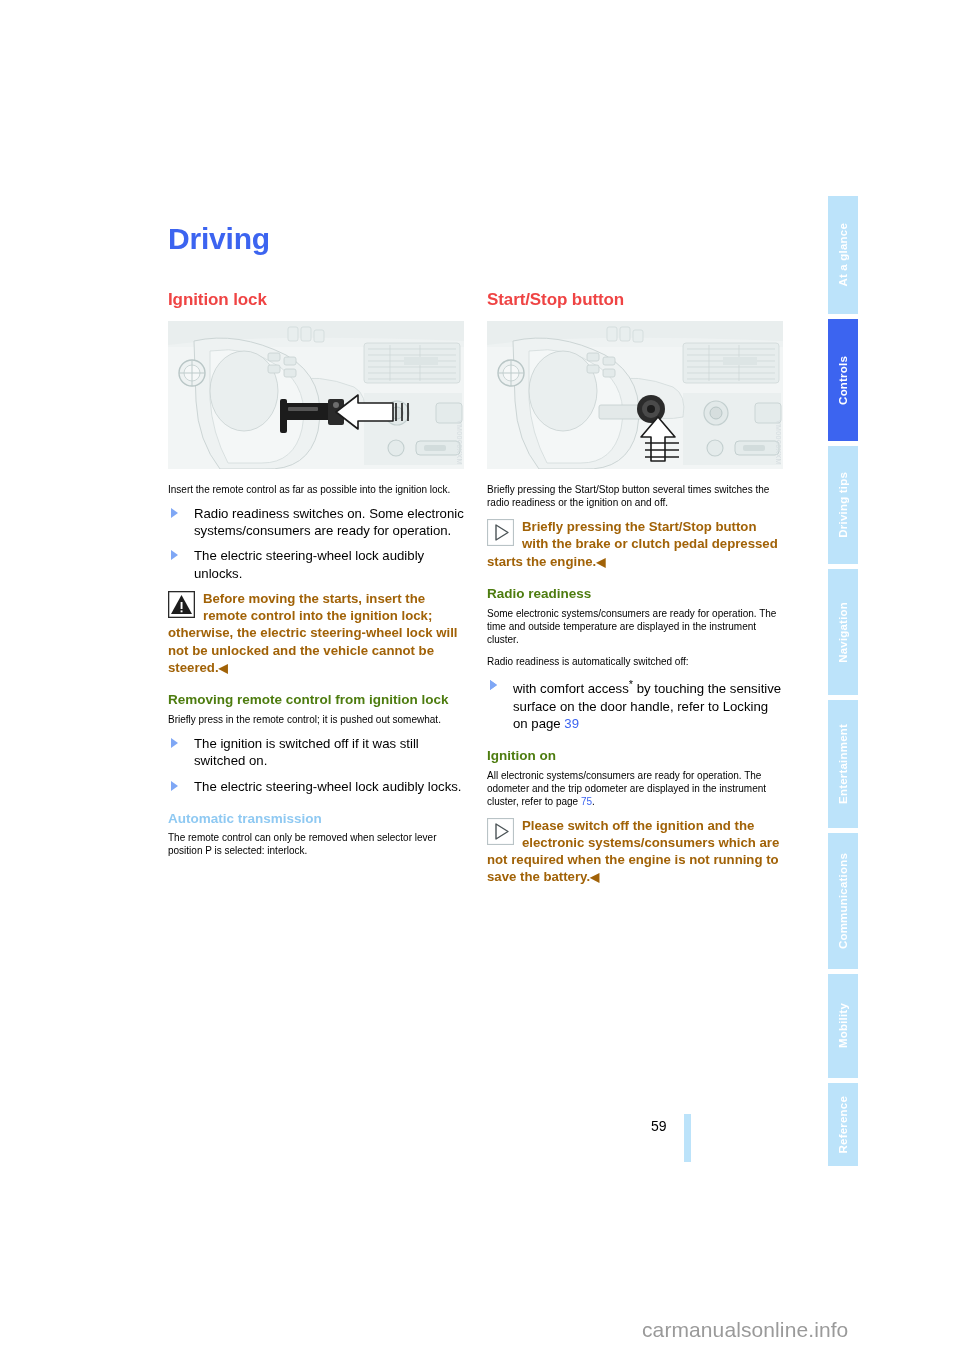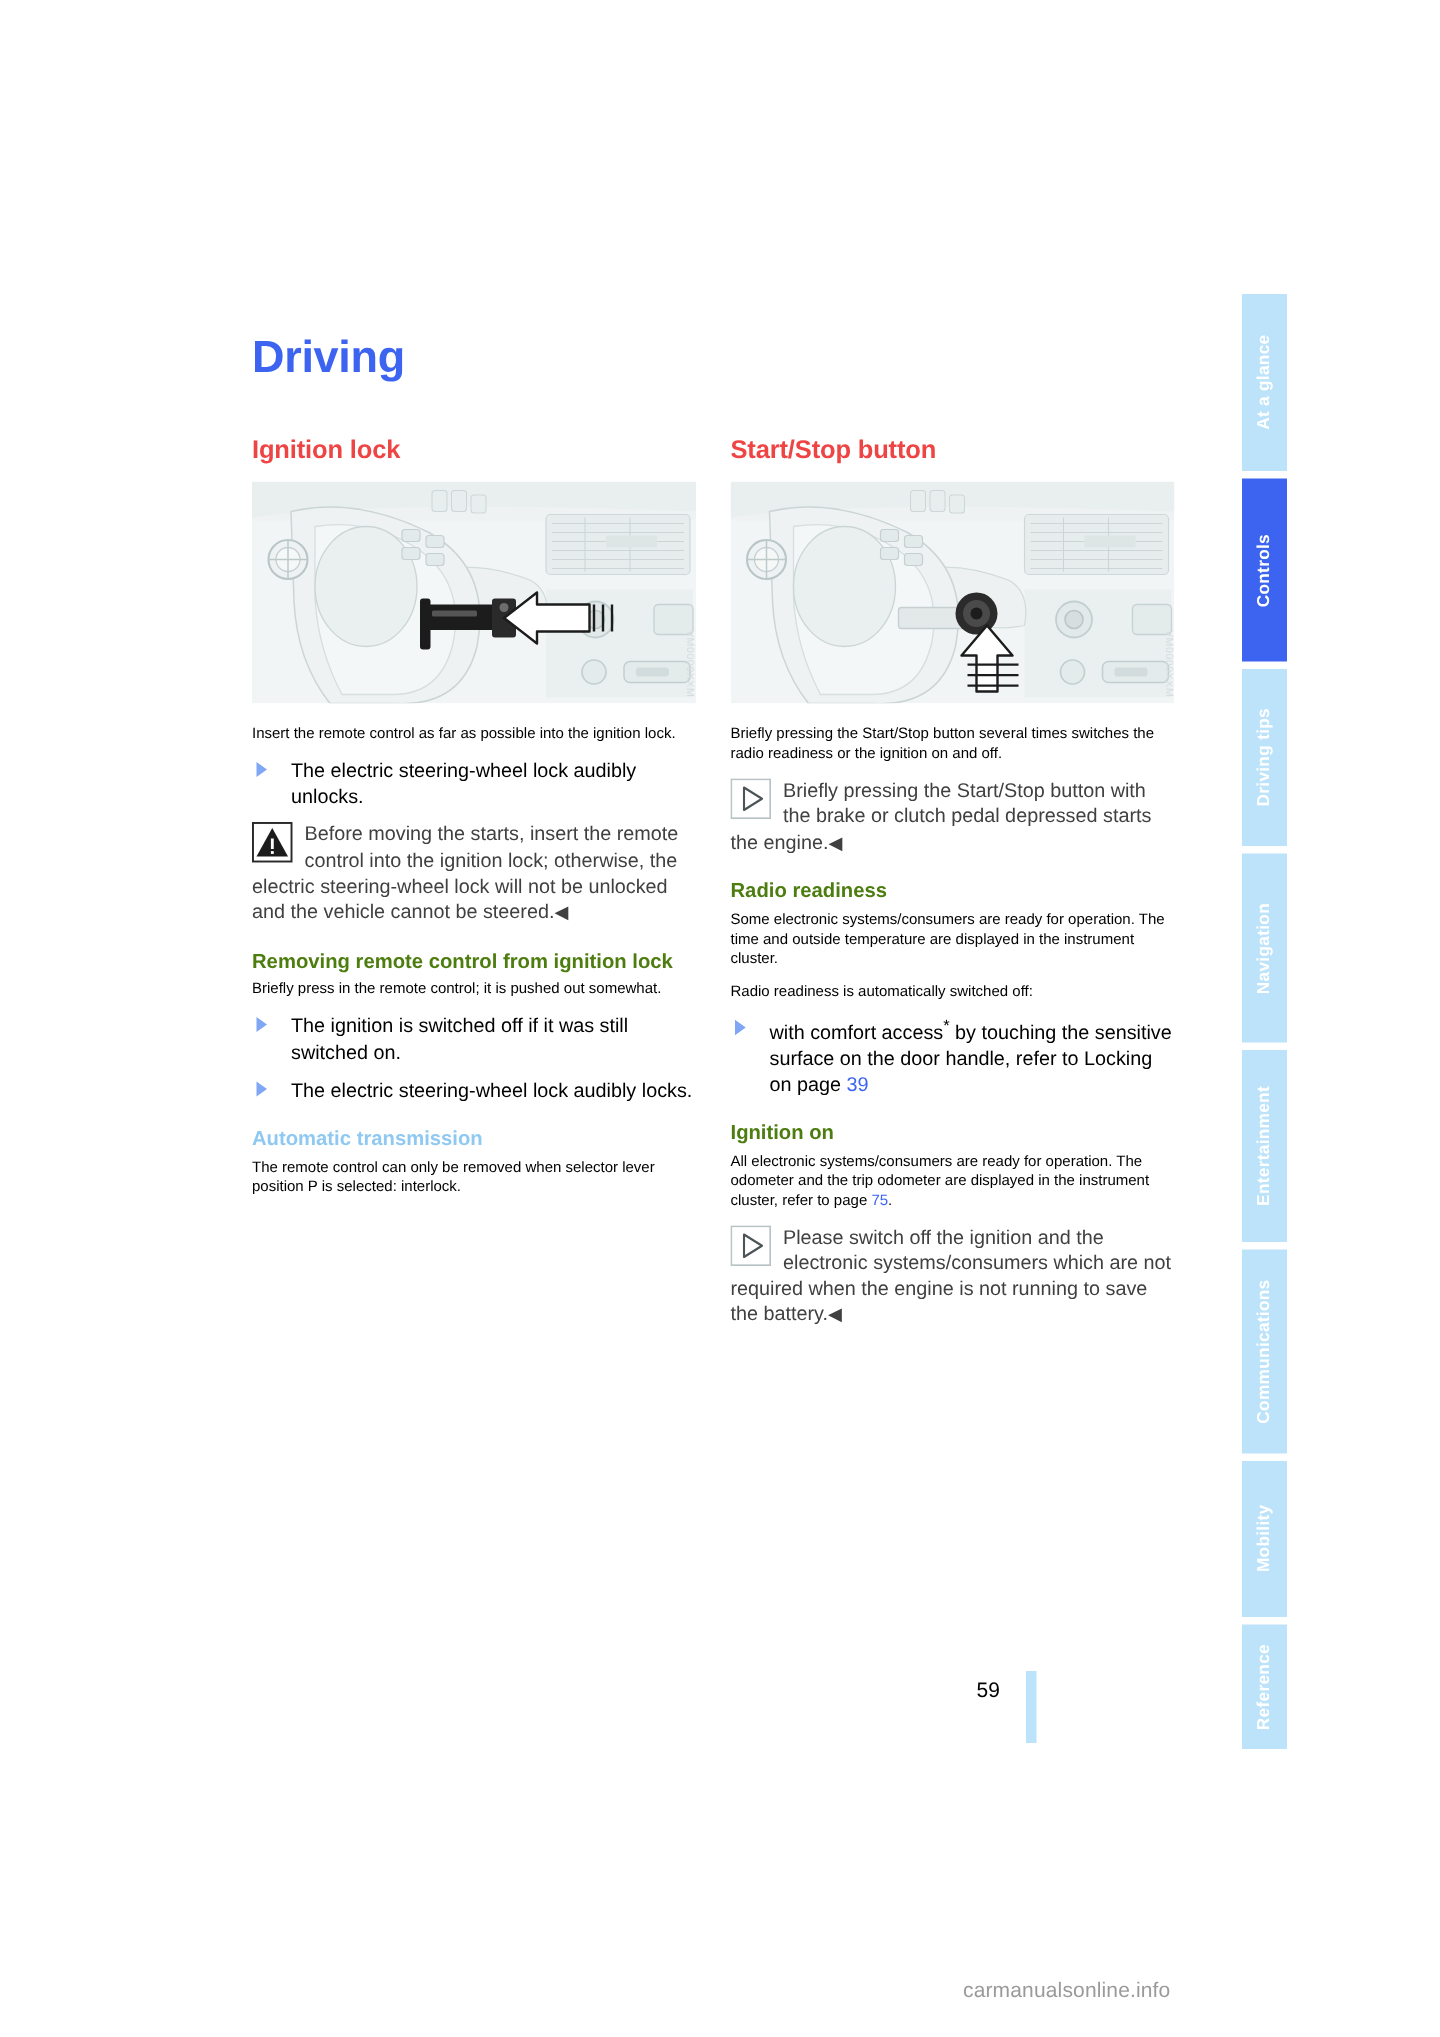--- a/index.html
+++ b/index.html
@@ -84,42 +84,42 @@
     overflow:hidden;
   }
   .illus svg { display:block; }
   .illus .wm {
     position:absolute; right:1px; bottom:4px;
     writing-mode:vertical-rl;
     font-size:7px; color:#d6dde0; letter-spacing:0.4px;
   }
 
   
-  .noteblock { font-size:13.2px; line-height:1.305; color:#404040; margin:0 0 9px 0; }
+  .noteblock { font-size:13.2px; line-height:1.305; color:#a16207; margin:0 0 9px 0;font-weight:bold; }
   .noteicon {
     float:left; margin:1px 8px 0 0;
     width:27px; height:27px;
   }
   .noteblock::after { content:""; display:block; clear:both; }
   .endmark { font-size:12px; }
 
   a.pgref { color:#3c64f0; text-decoration:none; }
 
   
   .pagenum {
     position:absolute; left:651px; top:1118px;
     font-size:14px; color:#000;
   }
   .footbar {
     position:absolute; left:684px; top:1114px;
     width:7px; height:48px; background:#bce3fa;
   }
   .watermark {
     position:absolute; left:642px; top:1318px;
-    font-size:14px; color:#9a9a9a; letter-spacing:0.1px;
+    font-size:21px; color:#9a9a9a; letter-spacing:0.1px;
   }
 </style>
 </head>
 <body>
 
 <div class="page">
 
   <h1 class="chapter">Driving</h1>
 
   <div class="col col-left">
@@ -190,20 +190,24 @@
           <line x1="234" y1="82" x2="234" y2="100"></line>
           <line x1="240" y1="82" x2="240" y2="100"></line>
         </g>
       </svg>
       <span class="wm">VM0000XXM</span>
     </div>
 
     <p class="body">Insert the remote control as far as possible into the ignition lock.</p>
 
     <ul class="bullets">
+      <li>
+        <span class="tri"></span>
+        <span>Radio readiness switches on. Some electronic systems/consumers are ready for operation.</span>
+      </li>
       <li>
         <span class="tri"></span>
         <span>The electric steering-wheel lock audibly unlocks.</span>
       </li>
     </ul>
 
     <div class="noteblock">
       <span class="noteicon">
         <svg width="27" height="27" viewBox="0 0 27 27" xmlns="http://www.w3.org/2000/svg">
           <rect x="0.5" y="0.5" width="26" height="26" fill="#ffffff" stroke="#2a2a2a" stroke-width="1.6"></rect>

